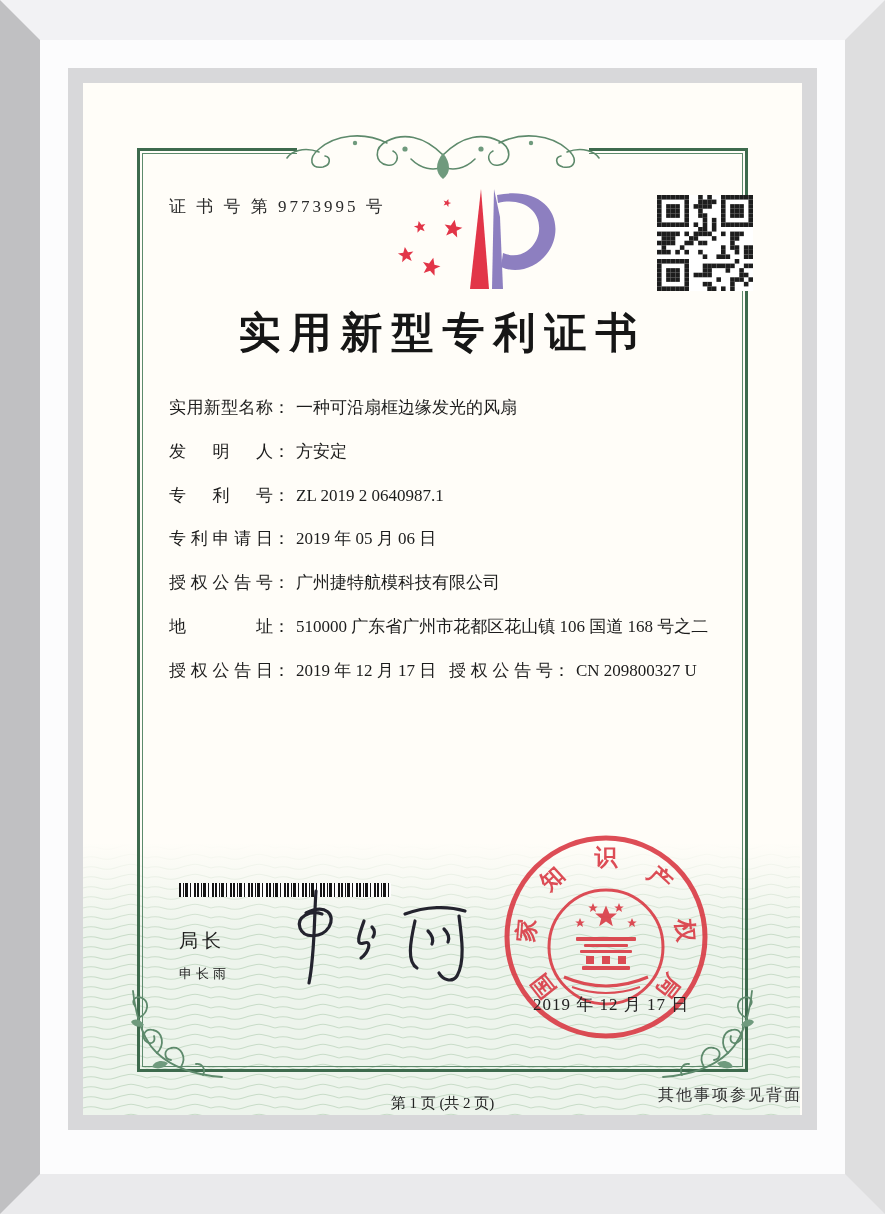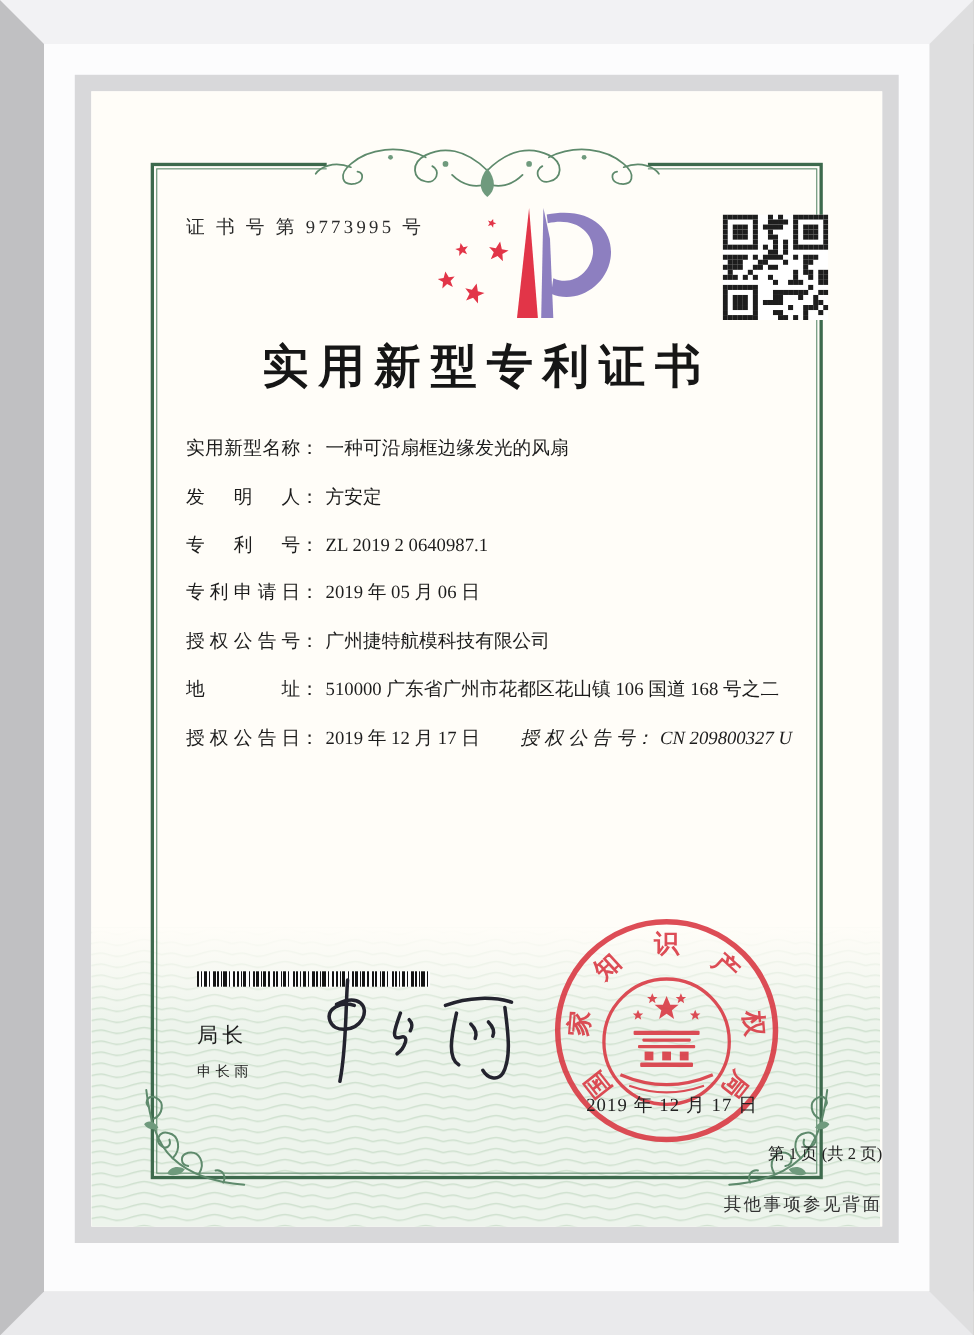--- a/index.html
+++ b/index.html
@@ -46,41 +46,41 @@
   .cert-no { position:absolute; left:86px; top:112px; font-size:17px; letter-spacing:3px; color:#2a2a2a; }
   .logo { position:absolute; left:308px; top:104px; }
   .qr { position:absolute; left:574px; top:112px; width:96px; height:96px; }
   .title { position:absolute; left:0; right:0; top:222px; text-align:center;
     font-size:42px; font-weight:600; letter-spacing:9px; color:#161616; }
 
   .fields { position:absolute; left:86px; top:303px; width:600px; font-size:17px; }
   .field-row { height:43.8px; line-height:43.8px; white-space:nowrap; position:relative; }
   .flabel { display:inline-block; width:104px; text-align:justify; text-align-last:justify; vertical-align:top; }
   .fcolon { display:inline-block; margin-right:6px; }
-  .grant2 { position:absolute; left:304px; top:0;font-style:italic; }
+  .grant2 { position:absolute; left:280px; top:0; }
 
   .paras { position:absolute; left:66px; top:616px; width:597px; font-size:16.5px;
     line-height:27.3px; color:#222; text-align:justify; }
   .paras p { text-indent:2em; }
 
   .barcode { position:absolute; left:96px; top:800px; width:212px; height:14px;
     background:repeating-linear-gradient(90deg,
       #141414 0 2px, #fdfdfd 2px 4px, #141414 4px 5px, #fdfdfd 5px 6px,
       #141414 6px 9px, #fdfdfd 9px 11px, #141414 11px 12px, #fdfdfd 12px 15px,
       #141414 15px 17px, #fdfdfd 17px 18px); }
   .signer-title { position:absolute; left:96px; top:845px; font-size:19px; letter-spacing:4px; }
   .signer-name  { position:absolute; left:96px; top:882px; font-size:13px; letter-spacing:4px; }
   .signature { position:absolute; left:185px; top:800px; }
 
   .seal { position:absolute; left:411px; top:742px; width:224px; height:224px; opacity:.88; z-index:4; }
   #seal-chars text { font-size:23px; font-weight:bold; fill:#d93540; font-family:"Liberation Serif",serif; }
   .seal-date { position:absolute; left:408px; top:910px; width:240px; text-align:center;
     font-size:17px; letter-spacing:1px; color:#222; z-index:5; }
 
-  .page-info { position:absolute; left:0; right:0; top:957px; text-align:right; font-size:15px; color:#222; }
+  .page-info { position:absolute; left:0; right:0; top:1011px; text-align:center; font-size:15px; color:#222; }
   .back-note { position:absolute; left:0; right:0; top:1002px; text-align:right; font-size:16px; color:#333; letter-spacing:2px; }
 </style>
 </head>
 <body>
 
 <div class="photo-frame">
  <div class="frame-face">
   <div class="mat-band">
    <div class="paper">
 

